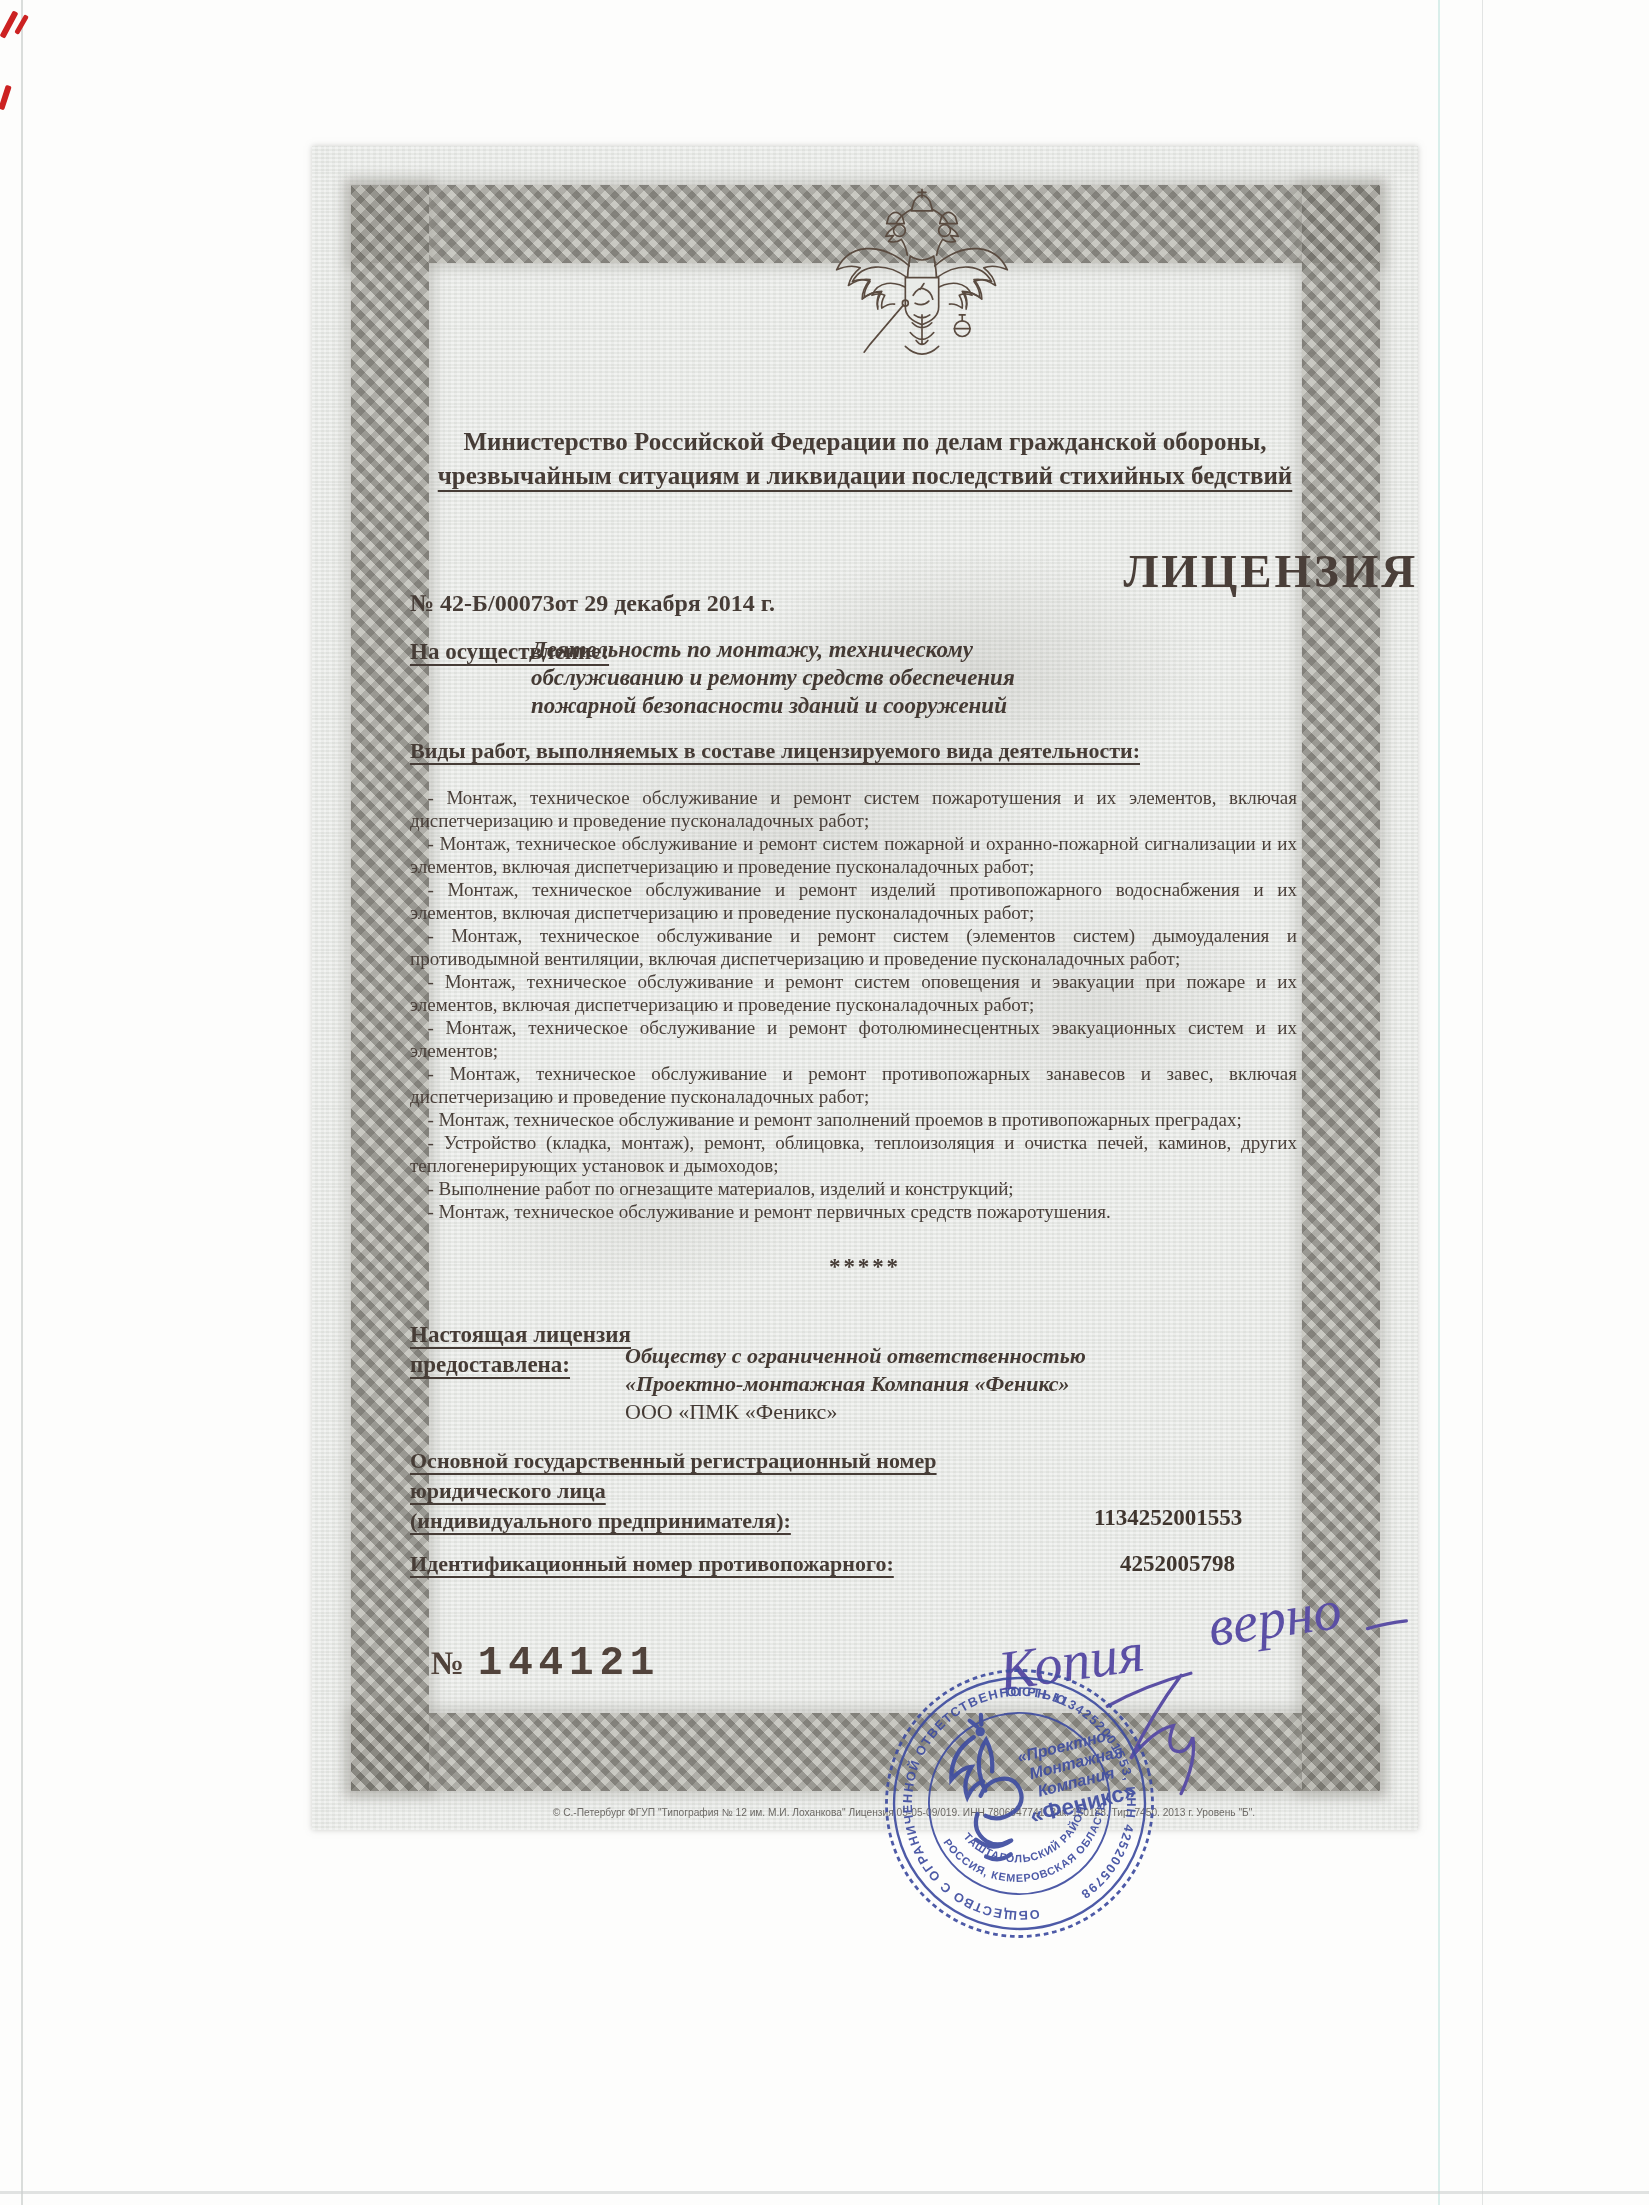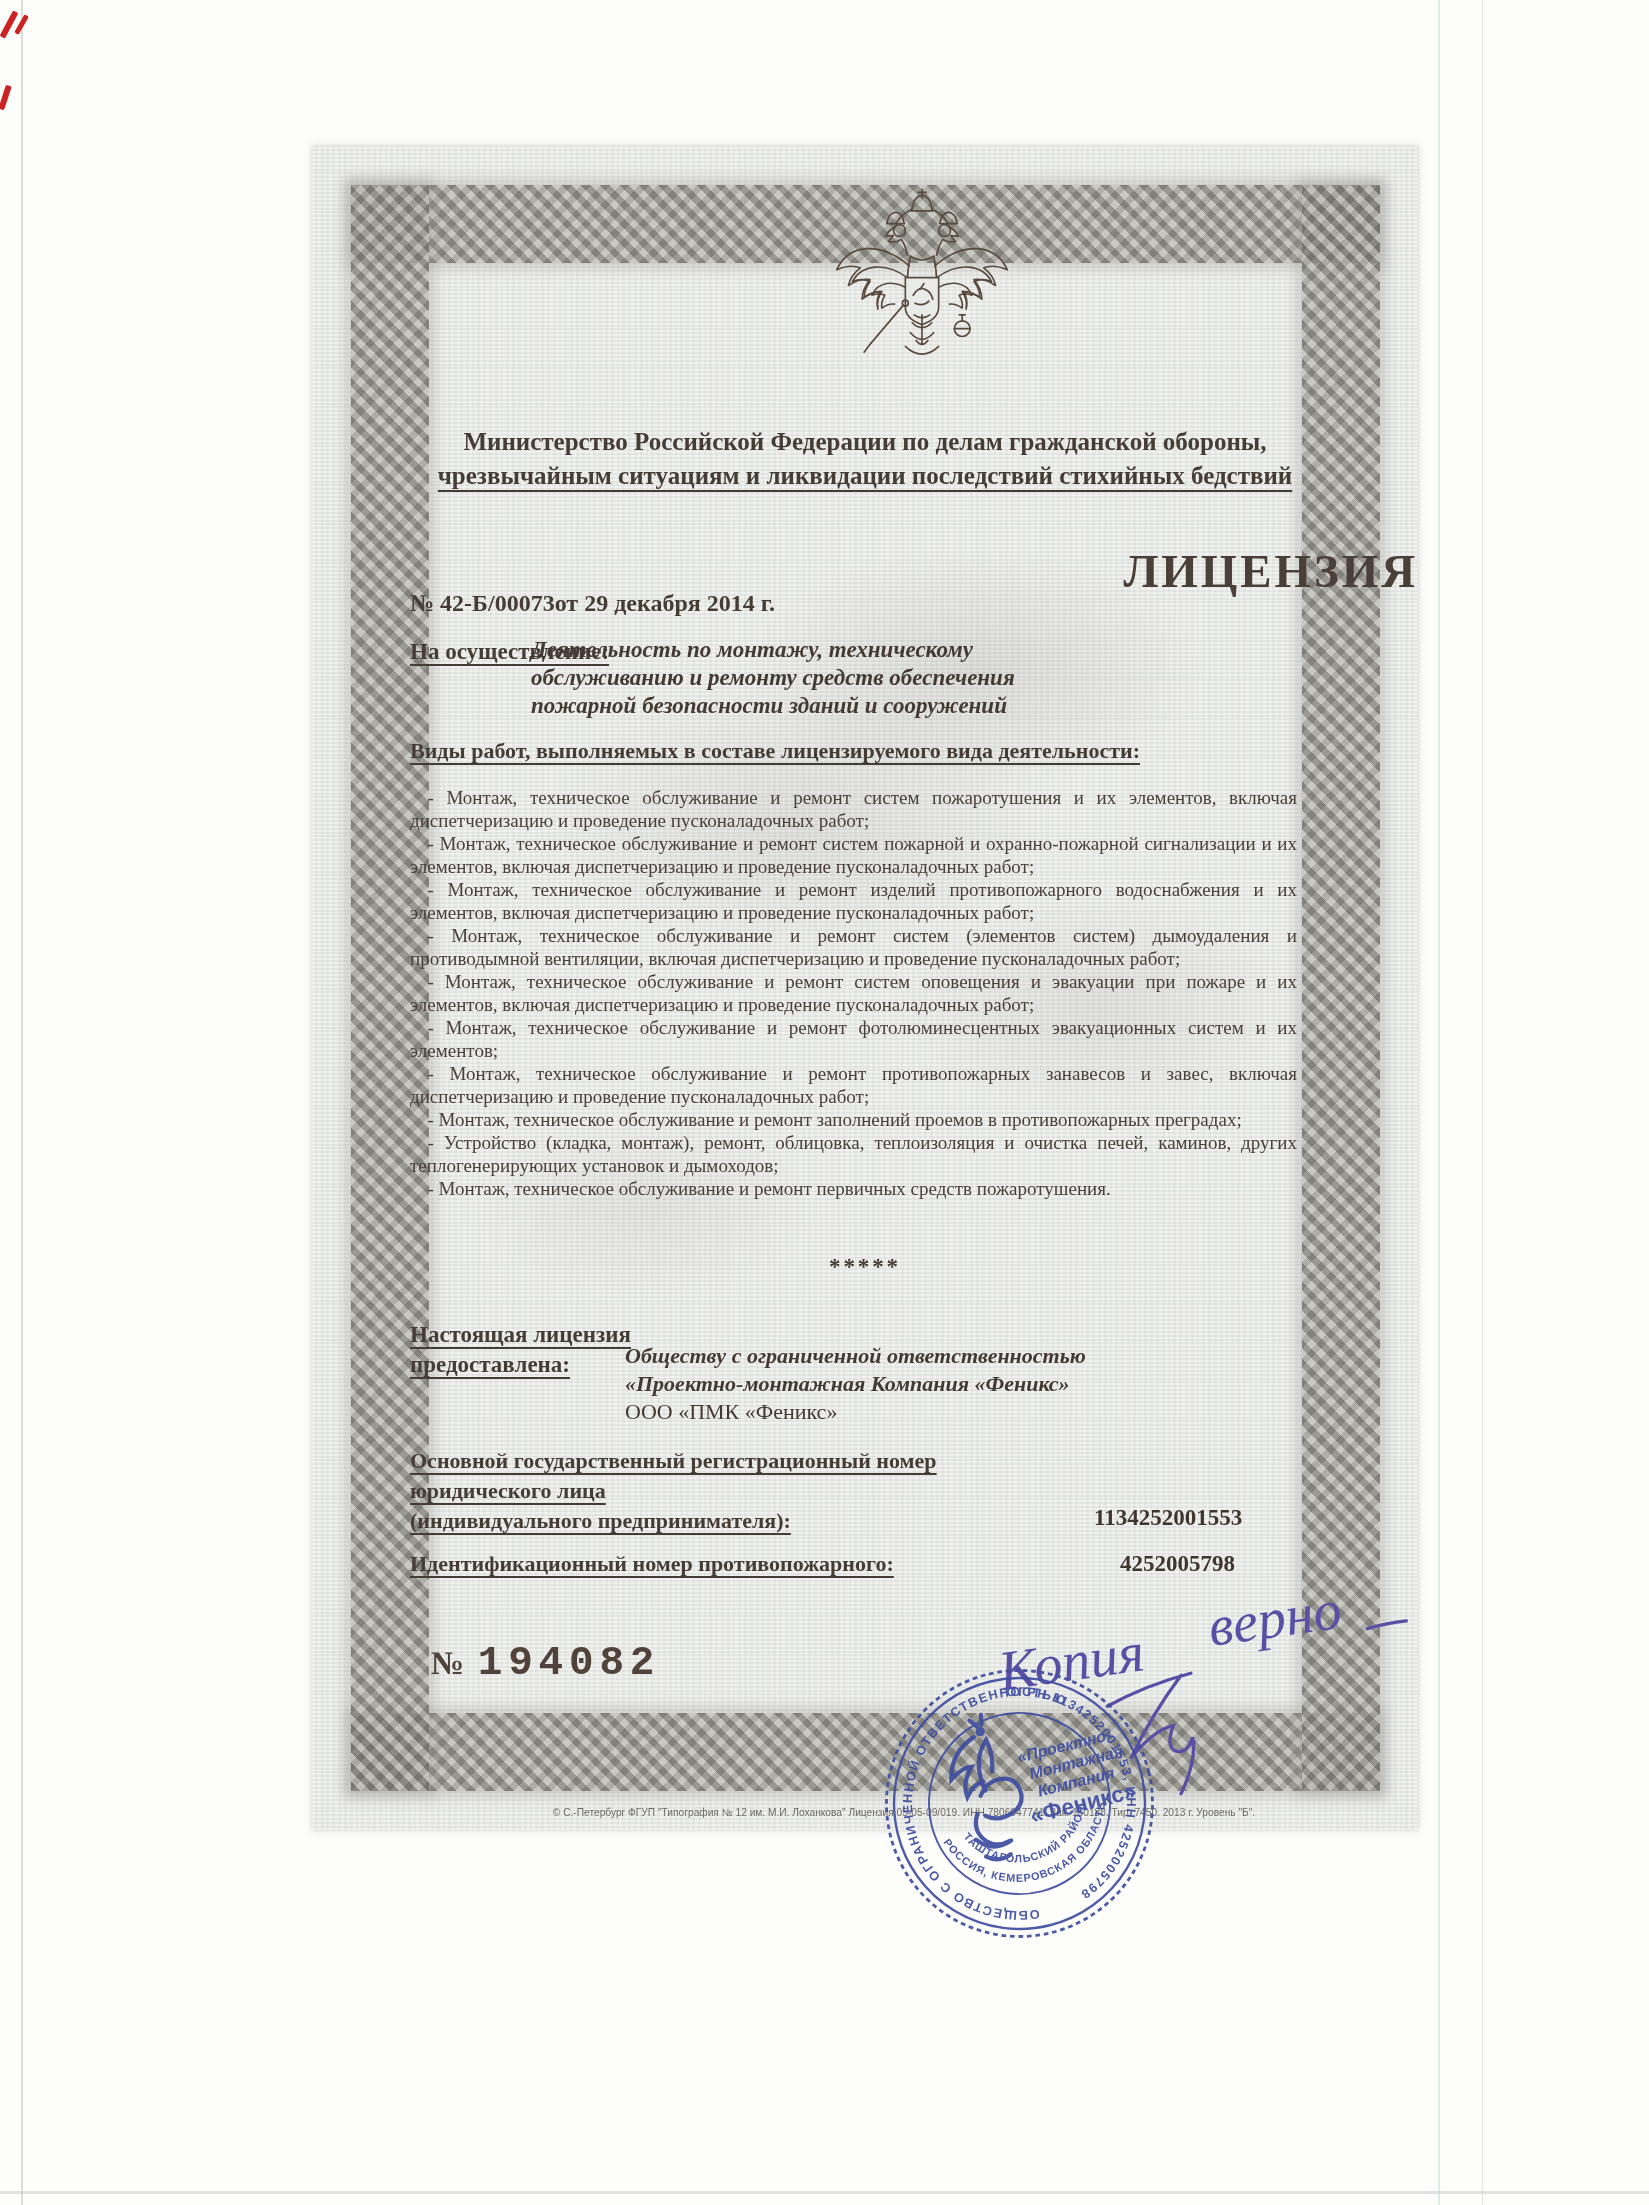--- a/index.html
+++ b/index.html
@@ -155,20 +155,21 @@
   <div class="tx works-list">
       <div class="work-item">- Монтаж, техническое обслуживание и ремонт систем пожаротушения и их элементов, включая диспетчеризацию и проведение пусконаладочных работ;</div>
       <div class="work-item">- Монтаж, техническое обслуживание и ремонт систем пожарной и охранно-пожарной сигнализации и их элементов, включая диспетчеризацию и проведение пусконаладочных работ;</div>
       <div class="work-item">- Монтаж, техническое обслуживание и ремонт изделий противопожарного водоснабжения и их элементов, включая диспетчеризацию и проведение пусконаладочных работ;</div>
       <div class="work-item">- Монтаж, техническое обслуживание и ремонт систем (элементов систем) дымоудаления и противодымной вентиляции, включая диспетчеризацию и проведение пусконаладочных работ;</div>
       <div class="work-item">- Монтаж, техническое обслуживание и ремонт систем оповещения и эвакуации при пожаре и их элементов, включая диспетчеризацию и проведение пусконаладочных работ;</div>
       <div class="work-item">- Монтаж, техническое обслуживание и ремонт фотолюминесцентных эвакуационных систем и их элементов;</div>
       <div class="work-item">- Монтаж, техническое обслуживание и ремонт противопожарных занавесов и завес, включая диспетчеризацию и проведение пусконаладочных работ;</div>
       <div class="work-item">- Монтаж, техническое обслуживание и ремонт заполнений проемов в противопожарных преградах;</div>
       <div class="work-item">- Устройство (кладка, монтаж), ремонт, облицовка, теплоизоляция и очистка печей, каминов, других теплогенерирующих установок и дымоходов;</div>
+      <div class="work-item">- Выполнение работ по огнезащите материалов, изделий и конструкций;</div>
       <div class="work-item">- Монтаж, техническое обслуживание и ремонт первичных средств пожаротушения.</div>
     </div>
   <div class="tx stars">*****</div>
 
   <div class="tx grantee-label">
     <div>Настоящая лицензия</div>
     <div>предоставлена:</div>
   </div>
   <div class="tx ogrn-label">
     <div>Основной государственный регистрационный номер</div>
@@ -180,21 +181,21 @@
     <div class="it">Обществу с ограниченной ответственностью</div>
     <div class="it">«Проектно-монтажная Компания «Феникс»</div>
     <div>ООО «ПМК «Феникс»</div>
   </div>
   <div class="tx ogrn-value">1134252001553</div>
 
   <div class="tx inn-label">Идентификационный номер противопожарного:</div>
   <div class="tx inn-value">4252005798</div>
 
   <div class="tx blank-number">
-    <span class="nosign">№</span><span>194082</span>
+    <span class="nosign">№</span><span>144121</span>
   </div>
 
   <div class="tx printer-note">© С.-Петербург ФГУП  "Типография № 12 им. М.И. Лоханкова"  Лицензия 05-05-09/019. ИНН 7806047741. Зак. 130188. Тир. 7450. 2013 г. Уровень "Б".</div>
 
   <svg class="handwriting" viewBox="0 0 480 240">
     <g transform="rotate(-8 240 90)" fill="#5b4fa5">
       <text x="50" y="85" font-family="'Liberation Serif',serif" font-style="italic" font-size="58">Копия</text>
       <text x="270" y="70" font-family="'Liberation Serif',serif" font-style="italic" font-size="58">верно</text>
     </g>
     <g stroke="#5b4fa5" stroke-width="3.4" fill="none" stroke-linecap="round">

